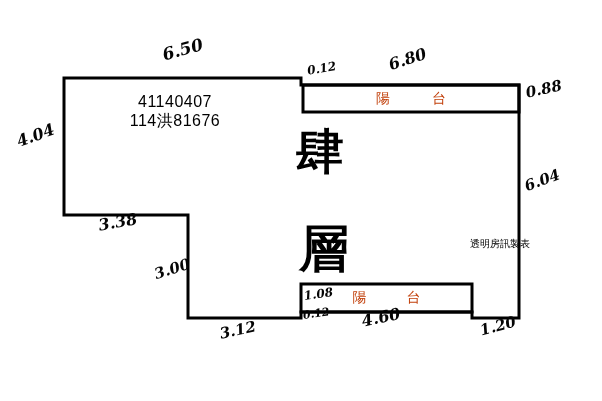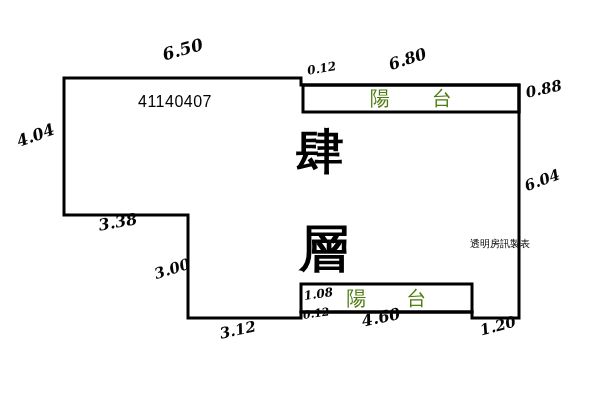--- a/index.html
+++ b/index.html
@@ -13,21 +13,21 @@
     font-family:"Liberation Sans", sans-serif;font-size:16px;line-height:19px;
     letter-spacing:0.5px;white-space:nowrap;
   }
   .floor-char{
     position:absolute;font-family:"Liberation Serif", serif;font-weight:700;
     line-height:1;color:#000;
   }
   .floor-char.si{left:296px;top:128px;font-size:48px;}
   .floor-char.ceng{left:299px;top:224px;font-size:50px;}
   .balcony-label{
-    position:absolute;text-align:center;font-size:20px;color:#4d7c0f;
+    position:absolute;text-align:center;font-size:14px;color:#c2410c;
     font-family:"Liberation Serif", serif;white-space:nowrap;
   }
   .balcony-label.top{left:303px;top:85px;width:216px;height:27px;line-height:27px;letter-spacing:42px;text-indent:42px;}
   .balcony-label.bottom{left:301px;top:284px;width:171px;height:28px;line-height:28px;letter-spacing:40px;text-indent:40px;}
   .watermark{
     position:absolute;left:470px;top:237px;font-size:10px;
     font-family:"Liberation Serif", serif;white-space:nowrap;
   }
   .dim{
     position:absolute;font-family:"DejaVu Serif", serif;font-style:italic;
@@ -40,20 +40,21 @@
 <div class="stage">
 
   <svg class="plan-svg" viewBox="0 0 602 401">
     <path d="M64 78 H301 V85 H519 V318 H472 V312 H301 V318 H188 V215 H64 Z" fill="none" stroke="#000000" stroke-width="3"></path>
     <rect x="303" y="85" width="216" height="27" fill="none" stroke="#000000" stroke-width="3"></rect>
     <rect x="301" y="284" width="171" height="28" fill="none" stroke="#000000" stroke-width="3"></rect>
   </svg>
 
   <div class="case-numbers">
     <div>41140407</div>
+    <div>114洪81676</div>
   </div>
 
   <div class="floor-char si">肆</div>
   <div class="floor-char ceng">層</div>
 
   <div class="balcony-label top">陽台</div>
   <div class="balcony-label bottom">陽台</div>
 
   <div class="watermark">透明房訊製表</div>
 

